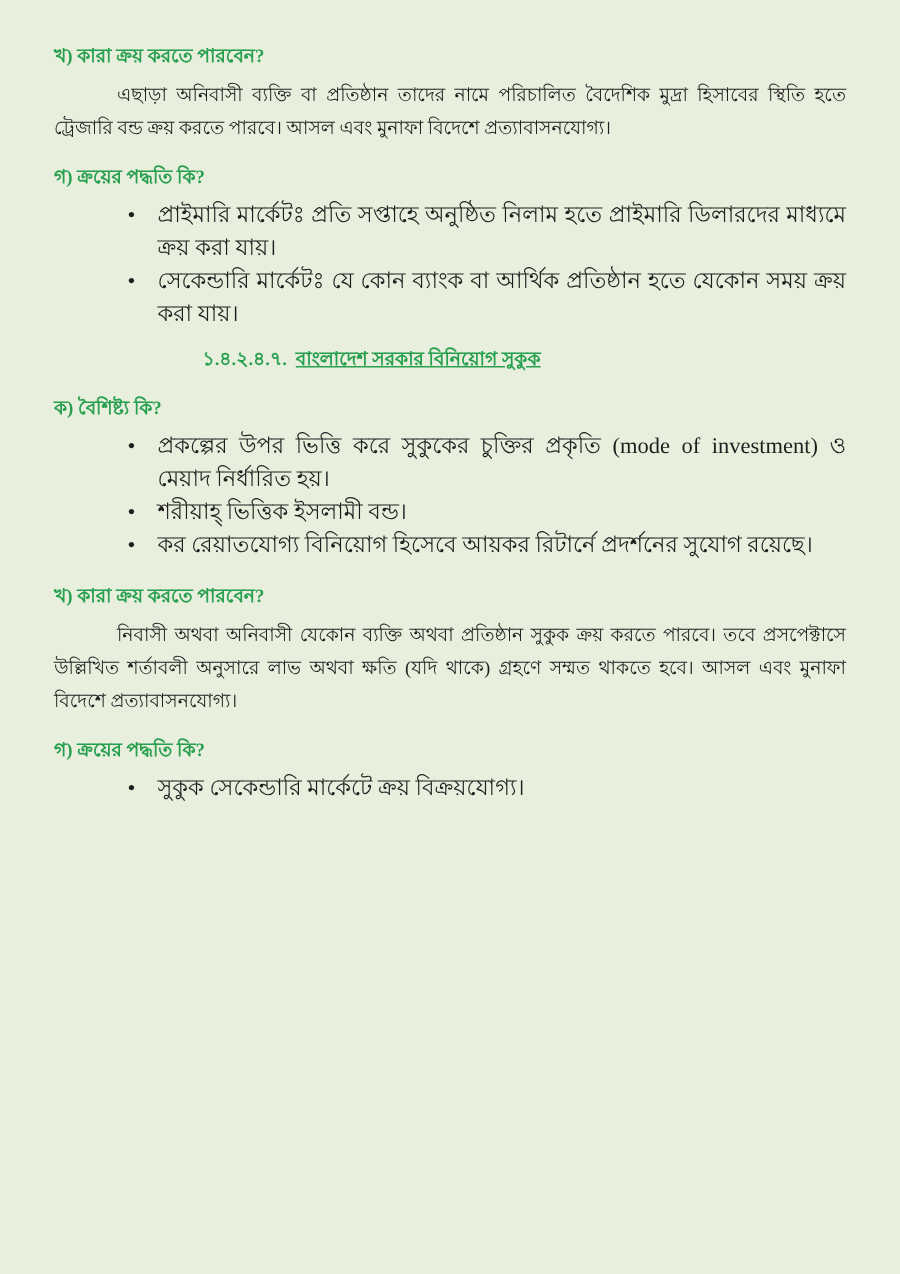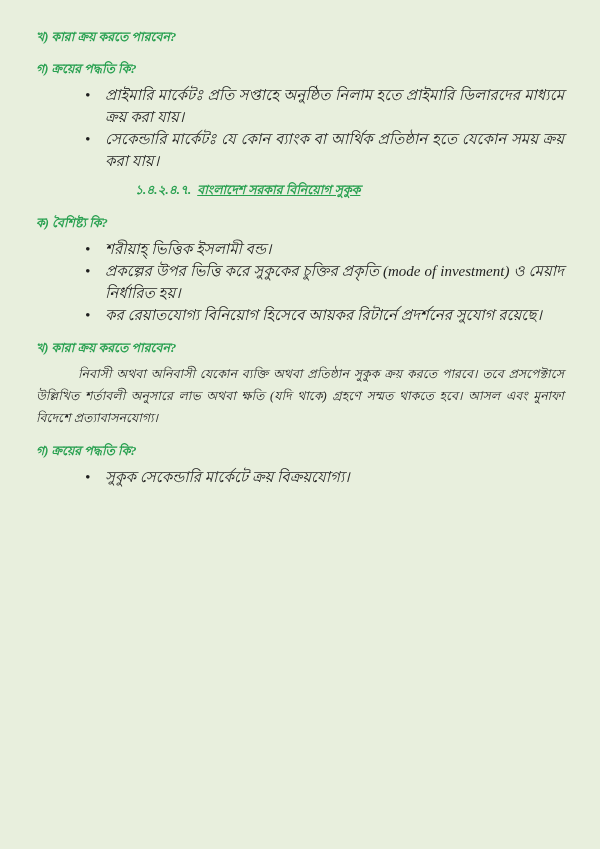--- a/index.html
+++ b/index.html
@@ -1,20 +1,20 @@
 <!DOCTYPE html>
 <html lang="bn" style="--bg: #e8efdd; --heading-color: #28a050; --text-color: #1e1e1e;"><head>
 <meta charset="utf-8">
 <style>
   :root {
     --bg: #e8efdd;
     --heading-color: #28a050;
     --text-color: #1e1e1e;
   }
-  * { box-sizing: border-box; margin: 0; padding: 0; font-style: italic; }
+  * { box-sizing: border-box; margin: 0; padding: 0; }
   html, body {
     background: #d9e2cc;
     font-family: "Liberation Serif", "DejaVu Serif", serif;
   }
   .page {
     width: 600px;
     height: 849px;
     background: var(--bg);
     padding: 27px 36px 20px 36px;
     overflow: hidden;
@@ -69,37 +69,38 @@
   .section-name { text-decoration: underline; }
 </style>
 </head>
 <body>
 
 <div class="page">
 
   <h3 class="doc-heading first">খ) কারা ক্রয় করতে পারবেন?</h3>
 
 
+  <p class="doc-para">এছাড়া অনিবাসী ব্যক্তি বা প্রতিষ্ঠান তাদের নামে পরিচালিত বৈদেশিক মুদ্রা হিসাবের স্থিতি হতে ট্রেজারি বন্ড ক্রয় করতে পারবে। আসল এবং মুনাফা বিদেশে প্রত্যাবাসনযোগ্য।</p>
 
   <h3 class="doc-heading">গ) ক্রয়ের পদ্ধতি কি?</h3>
 
   <ul class="doc-list">
     <li class="doc-bullet">প্রাইমারি মার্কেটঃ প্রতি সপ্তাহে অনুষ্ঠিত নিলাম হতে প্রাইমারি ডিলারদের মাধ্যমে ক্রয় করা যায়।</li>
     <li class="doc-bullet">সেকেন্ডারি মার্কেটঃ যে কোন ব্যাংক বা আর্থিক প্রতিষ্ঠান হতে যেকোন সময় ক্রয় করা যায়।</li>
   </ul>
 
   <div class="section-title">
     <span class="section-number">১.৪.২.৪.৭.</span><span class="section-name">বাংলাদেশ সরকার বিনিয়োগ সুকুক</span>
   </div>
 
   <h3 class="doc-heading">ক) বৈশিষ্ট্য কি?</h3>
 
   <ul class="doc-list">
+    <li class="doc-bullet">প্রকল্পের উপর ভিত্তি করে সুকুকের চুক্তির প্রকৃতি (mode of investment) ও মেয়াদ নির্ধারিত হয়।</li>
     <li class="doc-bullet">শরীয়াহ্‌ ভিত্তিক ইসলামী বন্ড।</li>
-    <li class="doc-bullet">প্রকল্পের উপর ভিত্তি করে সুকুকের চুক্তির প্রকৃতি (mode of investment) ও মেয়াদ নির্ধারিত হয়।</li>
     <li class="doc-bullet">কর রেয়াতযোগ্য বিনিয়োগ হিসেবে আয়কর রিটার্নে প্রদর্শনের সুযোগ রয়েছে।</li>
   </ul>
 
   <h3 class="doc-heading">খ) কারা ক্রয় করতে পারবেন?</h3>
 
   <p class="doc-para">নিবাসী অথবা অনিবাসী যেকোন ব্যক্তি অথবা প্রতিষ্ঠান সুকুক ক্রয় করতে পারবে। তবে প্রসপেক্টাসে উল্লিখিত শর্তাবলী অনুসারে লাভ অথবা ক্ষতি (যদি থাকে) গ্রহণে সম্মত থাকতে হবে। আসল এবং মুনাফা বিদেশে প্রত্যাবাসনযোগ্য।</p>
 
   <h3 class="doc-heading">গ) ক্রয়ের পদ্ধতি কি?</h3>
 
   <ul class="doc-list">

